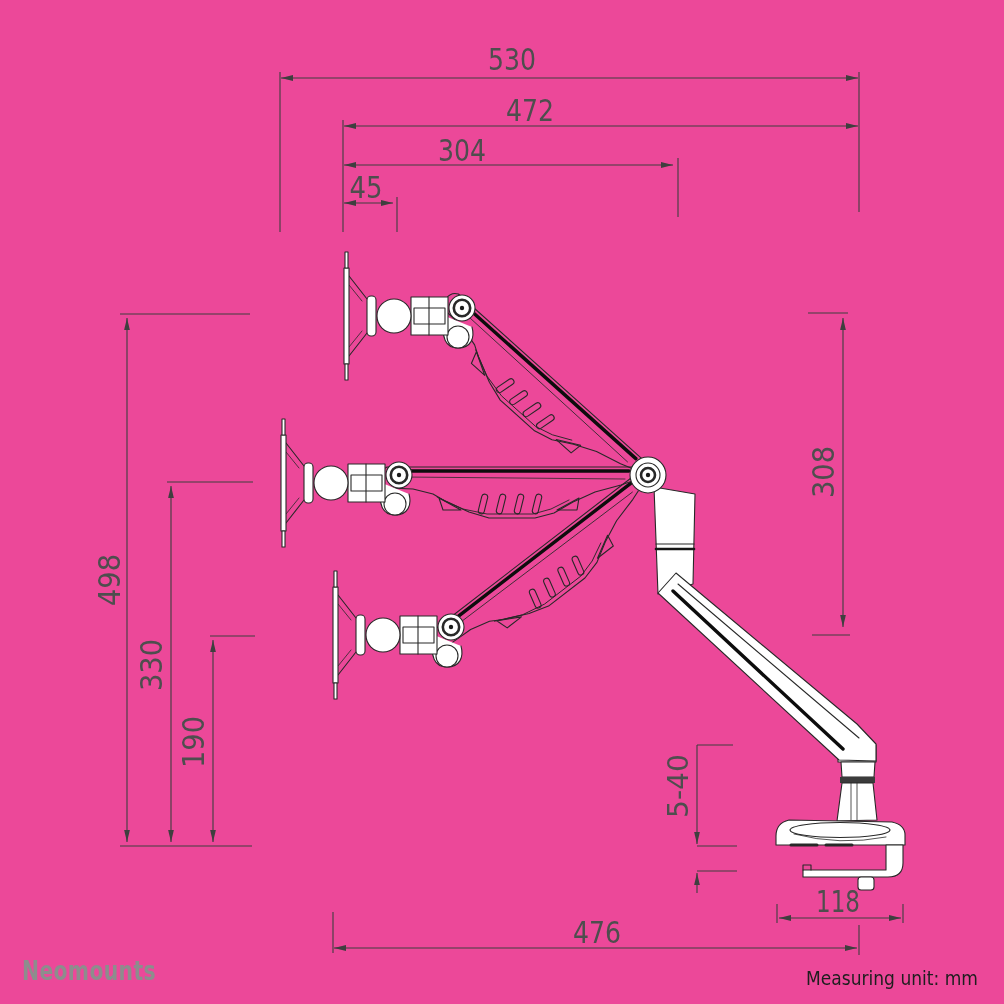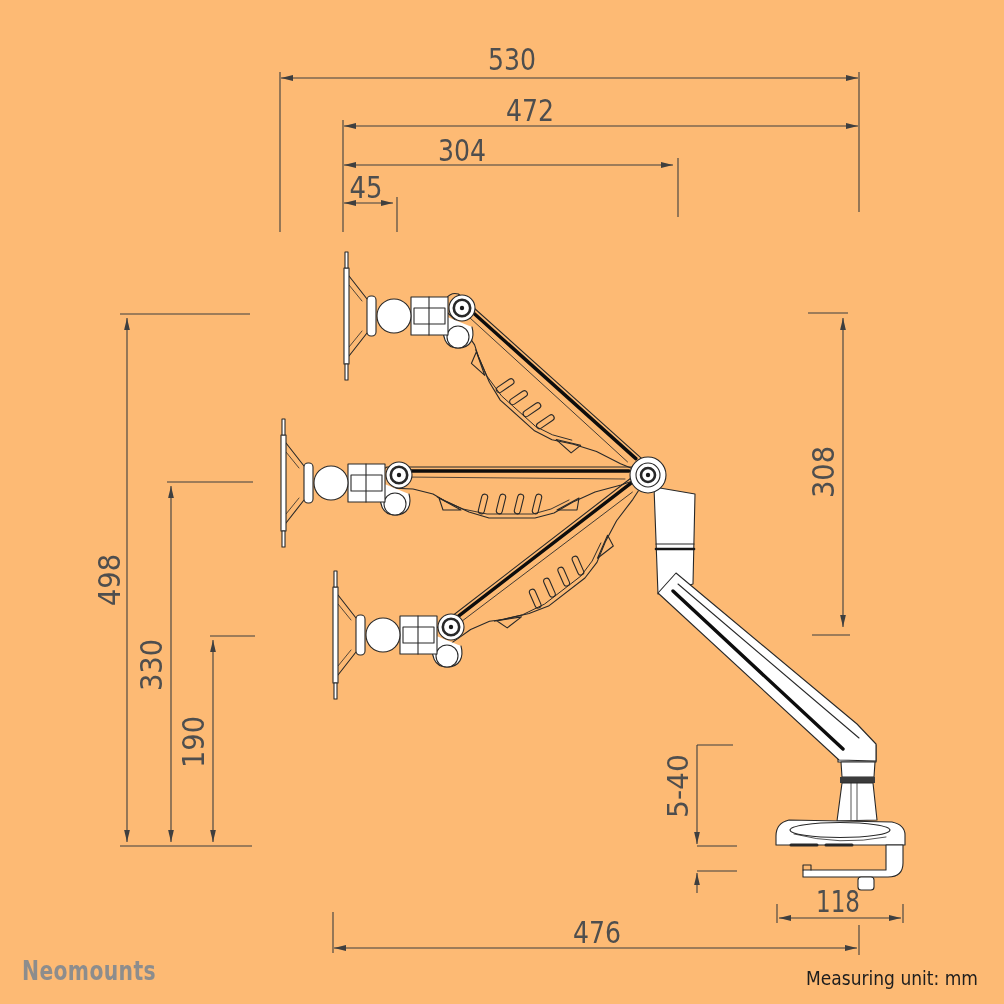--- a/index.html
+++ b/index.html
@@ -1,19 +1,19 @@
 <!DOCTYPE html>
 <html><head>
 <meta charset="utf-8">
 <style>
   html,body{margin:0;padding:0;background:#ffffff;}
   .stage{
     position:relative;
     width:1004px;height:1004px;
-    background:#fdba74;
+    background:#ec4899;
     overflow:hidden;
     font-family:"DejaVu Sans", sans-serif;
   }
   svg text{
     font-family:"DejaVu Sans", sans-serif;
   }
   .dim-label{ fill:#4e4e4e; font-size:30px; }
   .dim-label-small{ fill:#4e4e4e; font-size:28px; }
   .brand{ fill:#8d8d8d; font-size:27px; font-weight:bold; letter-spacing:.5px; }
   .unit{ fill:#1e1e1e; font-size:20px; }

